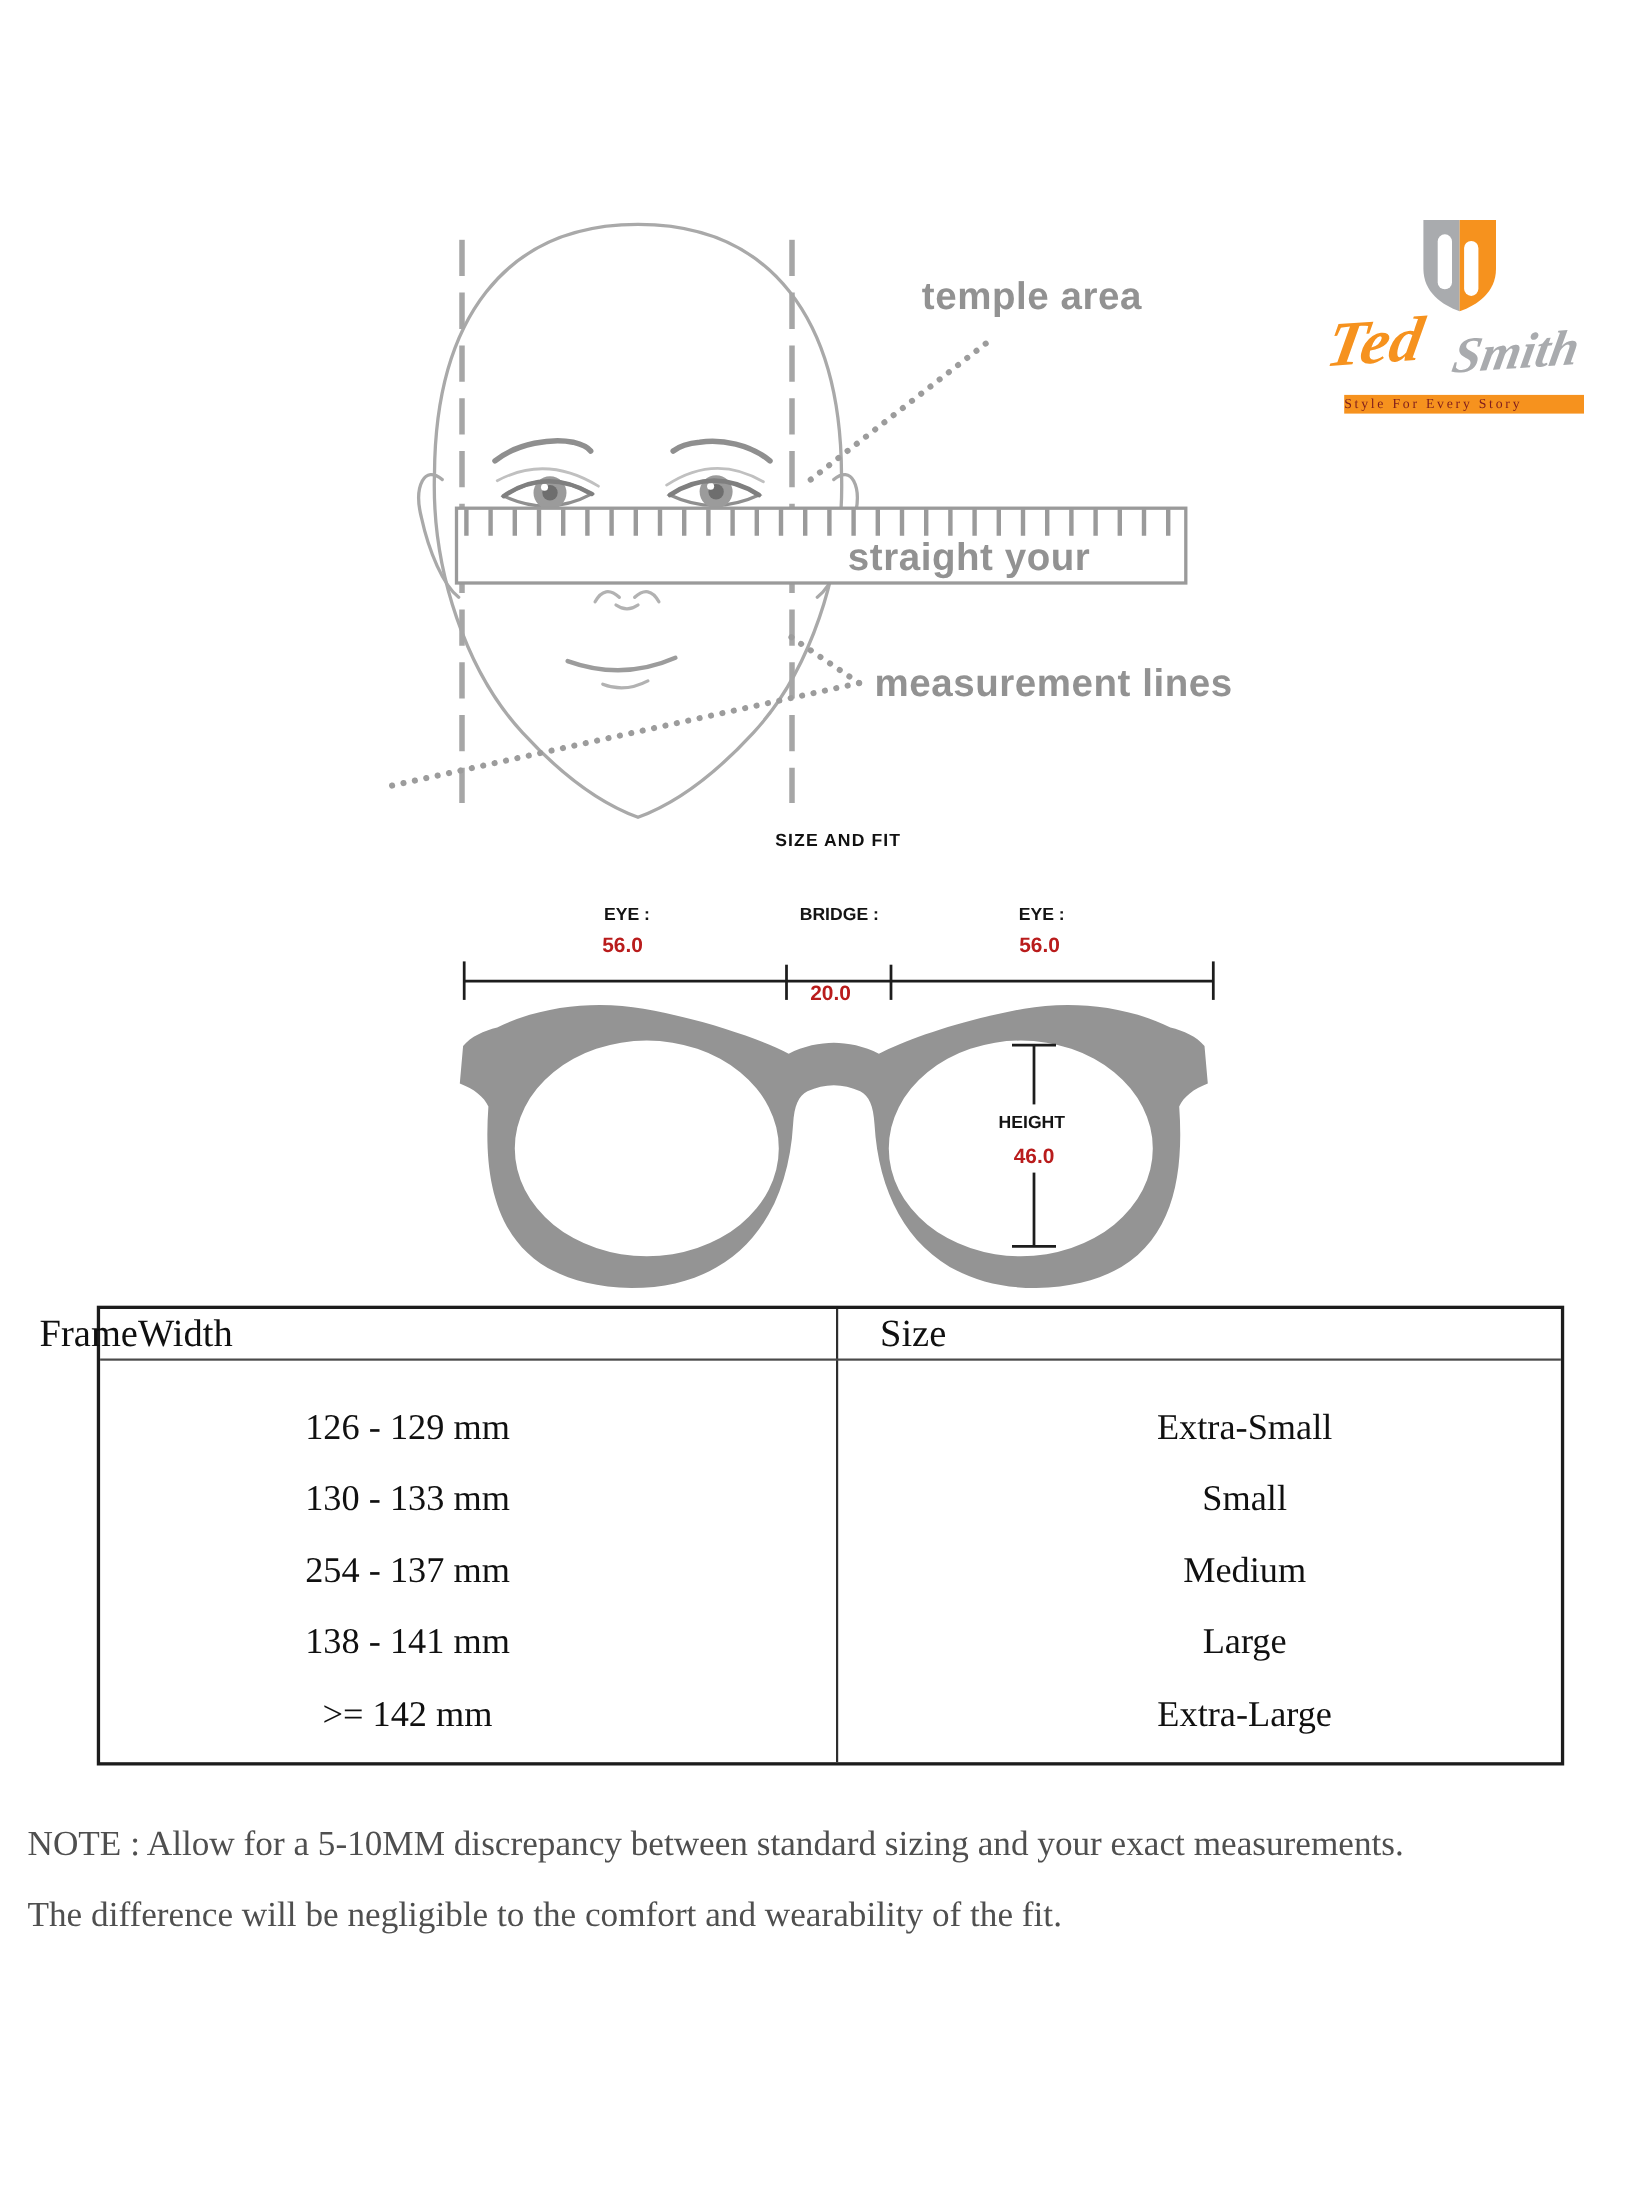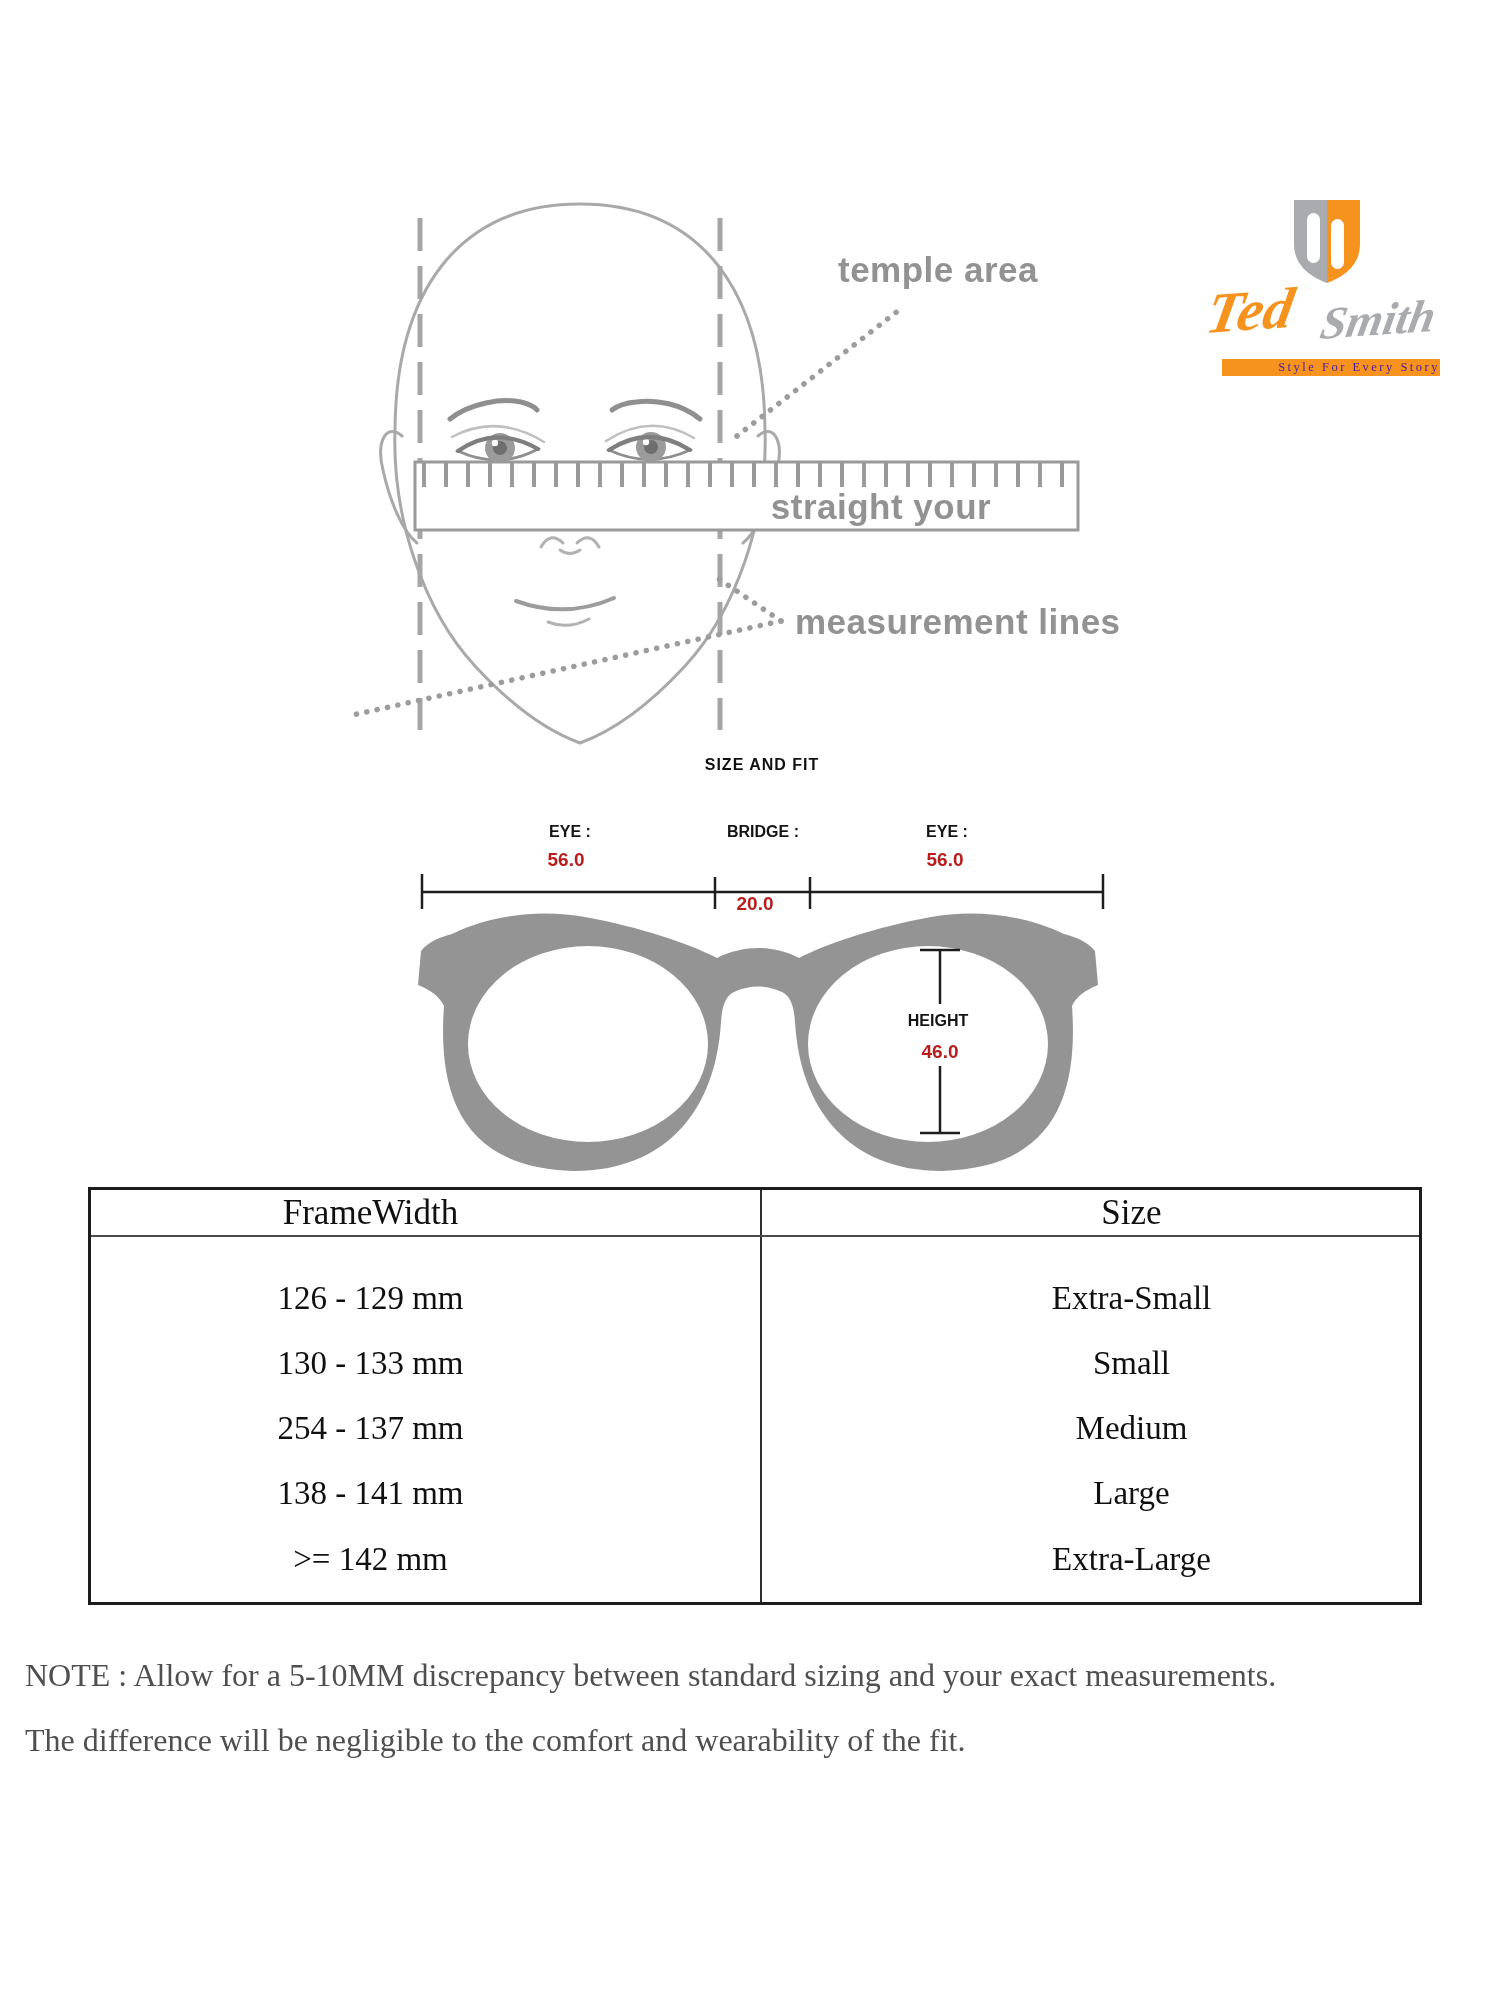--- a/index.html
+++ b/index.html
@@ -18,37 +18,37 @@
   
   .brand-first{
     color:#F6921E;font-family:"Liberation Serif",serif;font-style:italic;font-weight:700;
     font-size:58px;transform:skewX(-14deg) rotate(-4deg);white-space:nowrap;
   }
   .brand-last{
     color:#A9ABAE;font-family:"Liberation Serif",serif;font-style:italic;font-weight:700;
     font-size:46px;transform:skewX(-14deg) rotate(-4deg);white-space:nowrap;
   }
   .brand-banner{
-    background:#F6921E;width:218px;height:17px;line-height:17px;text-align:right;
-    color:#4c1d95;font-family:"Liberation Serif",serif;font-size:12.5px;letter-spacing:2.5px;
+    background:#F6921E;width:218px;height:17px;line-height:17px;text-align:left;
+    color:#7f1d1d;font-family:"Liberation Serif",serif;font-size:12.5px;letter-spacing:2.5px;
     white-space:nowrap;
   }
   
   .size-table{
     left:88px;top:1187px;width:1334px;height:418px;
     border:3px solid #1c1c1c;box-sizing:border-box;
     font-family:"Liberation Serif",serif;color:#101010;
   }
   .size-table .vdivider{
     position:absolute;left:669px;top:0;bottom:0;width:0;border-left:2px solid #2e2e2e;
   }
   .size-table .header-row{
     position:absolute;left:0;right:0;top:0;height:45px;border-bottom:2px solid #4a4a4a;
   }
-  .size-table .hcell{position:absolute;top:0;height:45px;line-height:45px;font-size:35px;text-align:center;}
+  .size-table .hcell{position:absolute;top:0;height:45px;line-height:45px;font-size:35px;}
   .size-table .hcell.left{left:0;width:669px;transform:translateX(-55px);}
   .size-table .hcell.right{left:669px;width:663px;transform:translateX(40px);}
   .size-table .trow{position:absolute;left:0;right:0;height:44px;line-height:44px;font-size:33px;}
   .size-table .tcell{position:absolute;top:0;height:44px;text-align:center;}
   .size-table .tcell.left{left:0;width:669px;transform:translateX(-55px);}
   .size-table .tcell.right{left:669px;width:663px;transform:translateX(40px);}
   .note-line{
     position:absolute;left:25px;color:#4f4f4f;font-family:"Liberation Serif",serif;
     font-size:32px;white-space:nowrap;
   }

